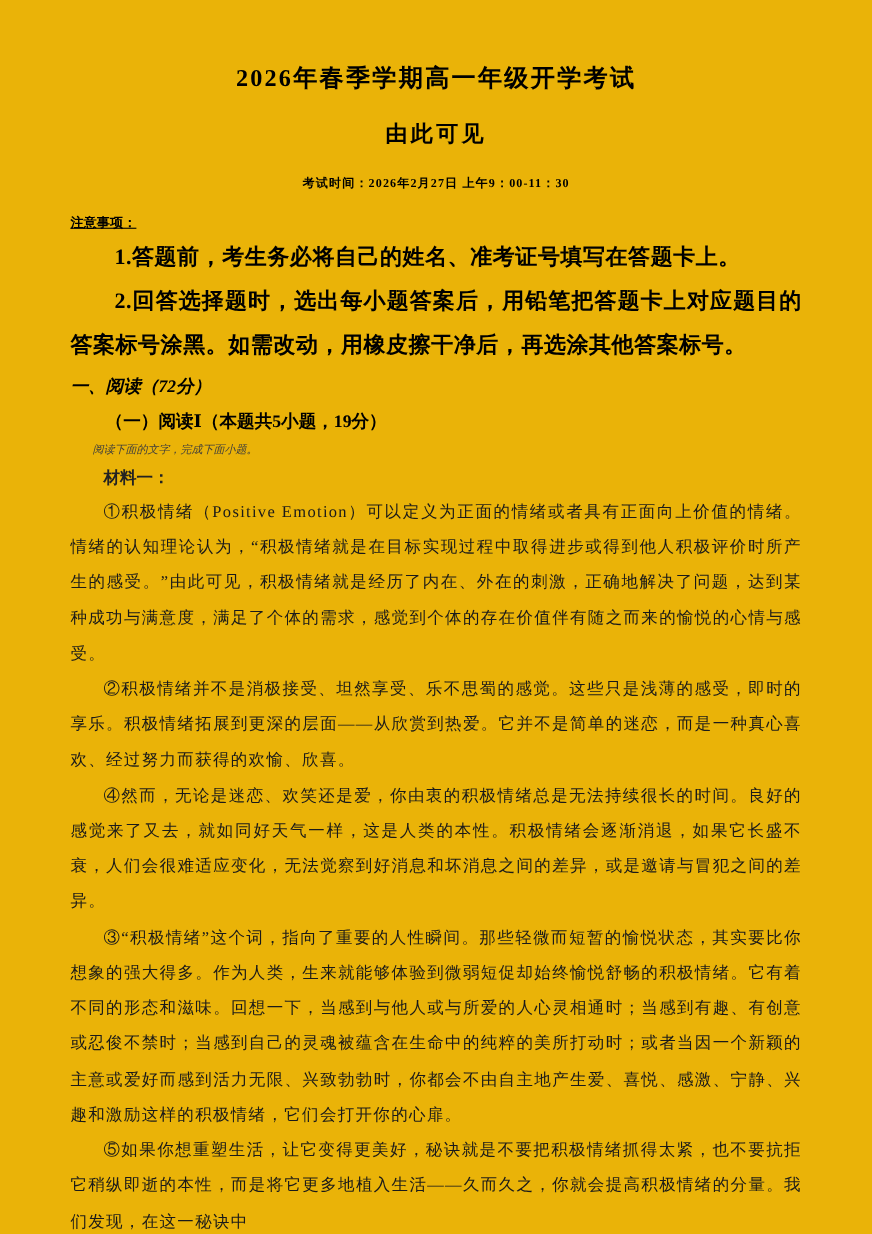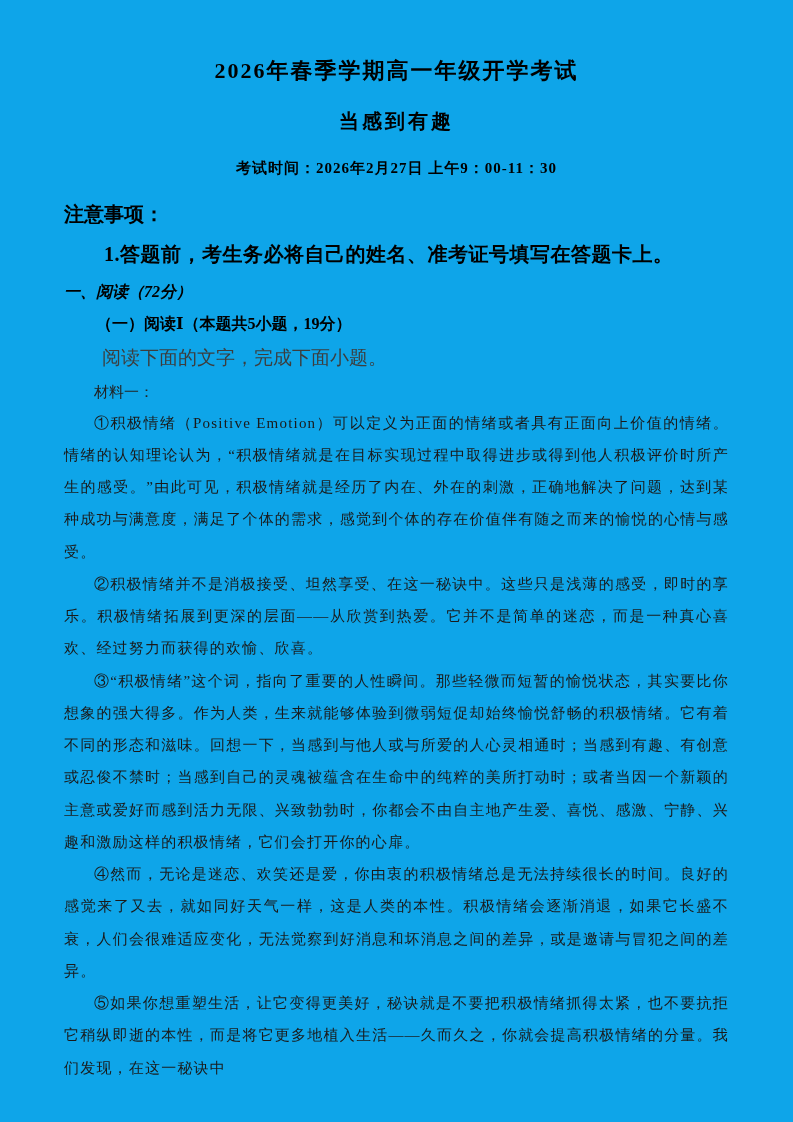--- a/index.html
+++ b/index.html
@@ -9,52 +9,53 @@
     height: 1122px;
     margin: 0 auto;
     font-family: "Liberation Serif", "DejaVu Serif", serif;
     color: #1a1a1a;
     overflow: hidden;
   }
   .page {
     width: 793px;
     height: 1122px;
     padding: 46px 64px 20px 64px;
-    background: #0ea5e9;
+    background: #eab308;
   }
   .title-main {
     text-align: center;
     font-size: 22px;
     font-weight: bold;
     letter-spacing: 2px;
     color: #000;
     margin-top: 10px;
   }
   .title-sub {
     text-align: center;
     font-size: 20px;
     font-weight: bold;
     letter-spacing: 3px;
     color: #000;
     margin-top: 22px;
   }
   .exam-time {
     text-align: center;
-    font-size: 15px;
+    font-size: 11px;
     font-weight: bold;
     color: #000;
     margin-top: 24px;
     letter-spacing: 1px;
   }
   .notice-header {
-    font-size: 20px;
+    font-size: 12px;
     font-weight: bold;
     color: #000;
     margin-top: 16px;
     line-height: 2;
+    text-decoration: underline;
   }
   .notice-item {
     font-size: 20px;
     font-weight: bold;
     color: #000;
     line-height: 2;
     text-indent: 2em;
     text-align: justify;
     letter-spacing: 0.5px;
   }
@@ -67,28 +68,29 @@
     font-style: italic;
   }
   .subsection-heading {
     font-size: 16px;
     font-weight: bold;
     color: #000;
     line-height: 2;
     text-indent: 2em;
   }
   .reading-instruction {
-    font-size: 19px;
+    font-size: 10px;
     color: #3d3d3d;
     line-height: 1.9;
     text-indent: 2em;
+    font-style: italic;
   }
   .material-label {
     font-size: 15px;
-    font-weight: normal;
+    font-weight: bold;
     color: #222;
     line-height: 1.9;
     text-indent: 2em;
     margin-top: 2px;
   }
   .body-paragraph {
     font-size: 15px;
     color: #1a1a1a;
     line-height: 2.15;
     text-indent: 2em;
@@ -96,33 +98,34 @@
     text-justify: inter-character;
     letter-spacing: 1.2px;
   }
 </style>
 </head>
 <body>
 
 <div class="page">
 
   <h1 class="title-main">2026年春季学期高一年级开学考试</h1>
-  <h2 class="title-sub">当感到有趣</h2>
+  <h2 class="title-sub">由此可见</h2>
 
   <div class="exam-time">考试时间：2026年2月27日  上午9：00-11：30</div>
 
   <div class="notice-header">注意事项：</div>
 
   <p class="notice-item">1.答题前，考生务必将自己的姓名、准考证号填写在答题卡上。</p>
+  <p class="notice-item">2.回答选择题时，选出每小题答案后，用铅笔把答题卡上对应题目的答案标号涂黑。如需改动，用橡皮擦干净后，再选涂其他答案标号。</p>
 
   <div class="section-heading">一、阅读（72分）</div>
   <div class="subsection-heading">（一）阅读Ⅰ（本题共5小题，19分）</div>
 
   <p class="reading-instruction">阅读下面的文字，完成下面小题。</p>
   <p class="material-label">材料一：</p>
 
   <p class="body-paragraph">①积极情绪（Positive Emotion）可以定义为正面的情绪或者具有正面向上价值的情绪。情绪的认知理论认为，“积极情绪就是在目标实现过程中取得进步或得到他人积极评价时所产生的感受。”由此可见，积极情绪就是经历了内在、外在的刺激，正确地解决了问题，达到某种成功与满意度，满足了个体的需求，感觉到个体的存在价值伴有随之而来的愉悦的心情与感受。</p>
-  <p class="body-paragraph">②积极情绪并不是消极接受、坦然享受、在这一秘诀中。这些只是浅薄的感受，即时的享乐。积极情绪拓展到更深的层面——从欣赏到热爱。它并不是简单的迷恋，而是一种真心喜欢、经过努力而获得的欢愉、欣喜。</p>
+  <p class="body-paragraph">②积极情绪并不是消极接受、坦然享受、乐不思蜀的感觉。这些只是浅薄的感受，即时的享乐。积极情绪拓展到更深的层面——从欣赏到热爱。它并不是简单的迷恋，而是一种真心喜欢、经过努力而获得的欢愉、欣喜。</p>
+  <p class="body-paragraph">④然而，无论是迷恋、欢笑还是爱，你由衷的积极情绪总是无法持续很长的时间。良好的感觉来了又去，就如同好天气一样，这是人类的本性。积极情绪会逐渐消退，如果它长盛不衰，人们会很难适应变化，无法觉察到好消息和坏消息之间的差异，或是邀请与冒犯之间的差异。</p>
   <p class="body-paragraph">③“积极情绪”这个词，指向了重要的人性瞬间。那些轻微而短暂的愉悦状态，其实要比你想象的强大得多。作为人类，生来就能够体验到微弱短促却始终愉悦舒畅的积极情绪。它有着不同的形态和滋味。回想一下，当感到与他人或与所爱的人心灵相通时；当感到有趣、有创意或忍俊不禁时；当感到自己的灵魂被蕴含在生命中的纯粹的美所打动时；或者当因一个新颖的主意或爱好而感到活力无限、兴致勃勃时，你都会不由自主地产生爱、喜悦、感激、宁静、兴趣和激励这样的积极情绪，它们会打开你的心扉。</p>
-  <p class="body-paragraph">④然而，无论是迷恋、欢笑还是爱，你由衷的积极情绪总是无法持续很长的时间。良好的感觉来了又去，就如同好天气一样，这是人类的本性。积极情绪会逐渐消退，如果它长盛不衰，人们会很难适应变化，无法觉察到好消息和坏消息之间的差异，或是邀请与冒犯之间的差异。</p>
   <p class="body-paragraph">⑤如果你想重塑生活，让它变得更美好，秘诀就是不要把积极情绪抓得太紧，也不要抗拒它稍纵即逝的本性，而是将它更多地植入生活——久而久之，你就会提高积极情绪的分量。我们发现，在这一秘诀中</p>
 
 </div>
 
 </body></html>

